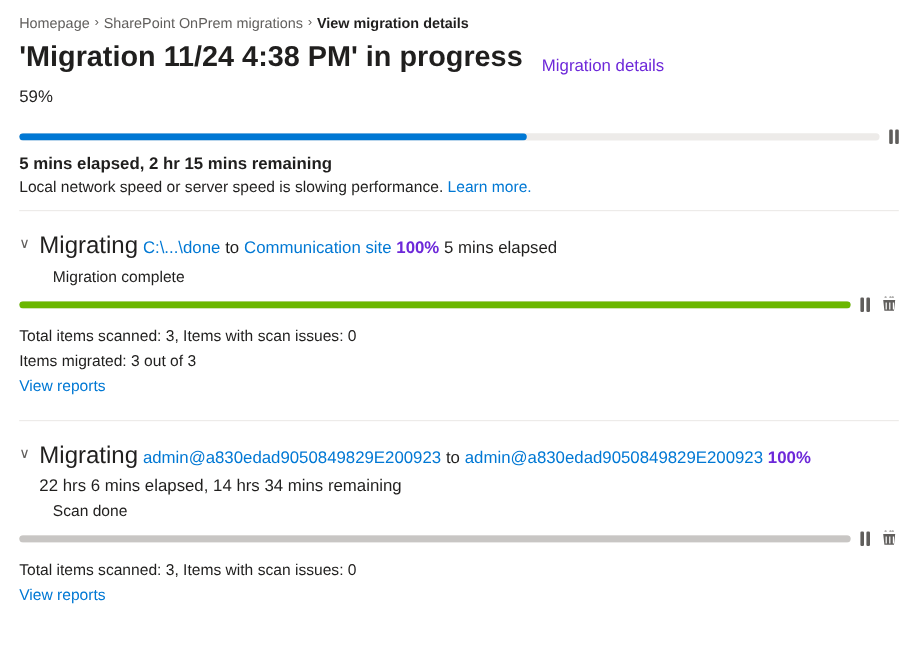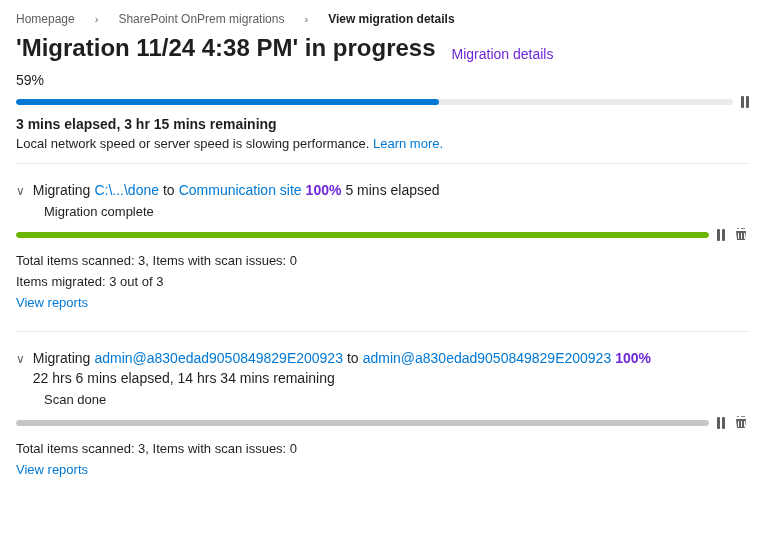--- a/index.html
+++ b/index.html
@@ -13,21 +13,21 @@
       padding: 12px 16px;
     }
 
     
     .breadcrumb {
       display: flex;
       align-items: center;
       font-size: 12px;
       color: #605e5c;
       margin-bottom: 8px;
-      gap: 20px;
+      gap: 4px;
     }
     .breadcrumb-link {
       color: #605e5c;
       cursor: pointer;
       text-decoration: none;
     }
     .breadcrumb-sep {
       color: #605e5c;
       font-size: 11px;
     }
@@ -53,21 +53,21 @@
       color: #6d28d9;
       cursor: pointer;
       text-decoration: none;
       white-space: nowrap;
     }
 
     
     .progress-percent {
       font-size: 14px;
       color: #201f1e;
-      margin-bottom: 8px;
+      margin-bottom: 20px;
     }
     .progress-bar-container {
       display: flex;
       align-items: center;
       gap: 8px;
       margin-bottom: 8px;
     }
     .progress-bar-track {
       flex: 1;
       height: 6px;
@@ -145,21 +145,21 @@
       flex: 1;
     }
     .migration-title-row {
       display: flex;
       align-items: center;
       flex-wrap: wrap;
       gap: 4px;
       margin-bottom: 2px;
     }
     .migrating-label {
-      font-size: 14px;
+      font-size: 20px;
       color: #201f1e;
     }
     .path-link {
       color: #0078d4;
       cursor: pointer;
       text-decoration: none;
       font-size: 14px;
     }
     .to-label {
       font-size: 14px;
@@ -256,21 +256,21 @@
     <div class="progress-bar-fill" style="width: 59%; background-color: #0078d4;"></div>
   </div>
   <div class="pause-icon">
     <div class="pause-bars">
       <div class="pause-bar"></div>
       <div class="pause-bar"></div>
     </div>
   </div>
 </div>
 
-<div class="time-elapsed">3 mins elapsed, 3 hr 15 mins remaining</div>
+<div class="time-elapsed">5 mins elapsed, 2 hr 15 mins remaining</div>
 <div class="warning-text">
   <span>Local network speed or server speed is slowing performance.</span>
   <a class="learn-more-link">Learn more.</a>
 </div>
 
 <div class="divider"></div>
 
 <div class="migration-item">
   <div class="migration-header">
     <span class="chevron-icon">∨</span>

